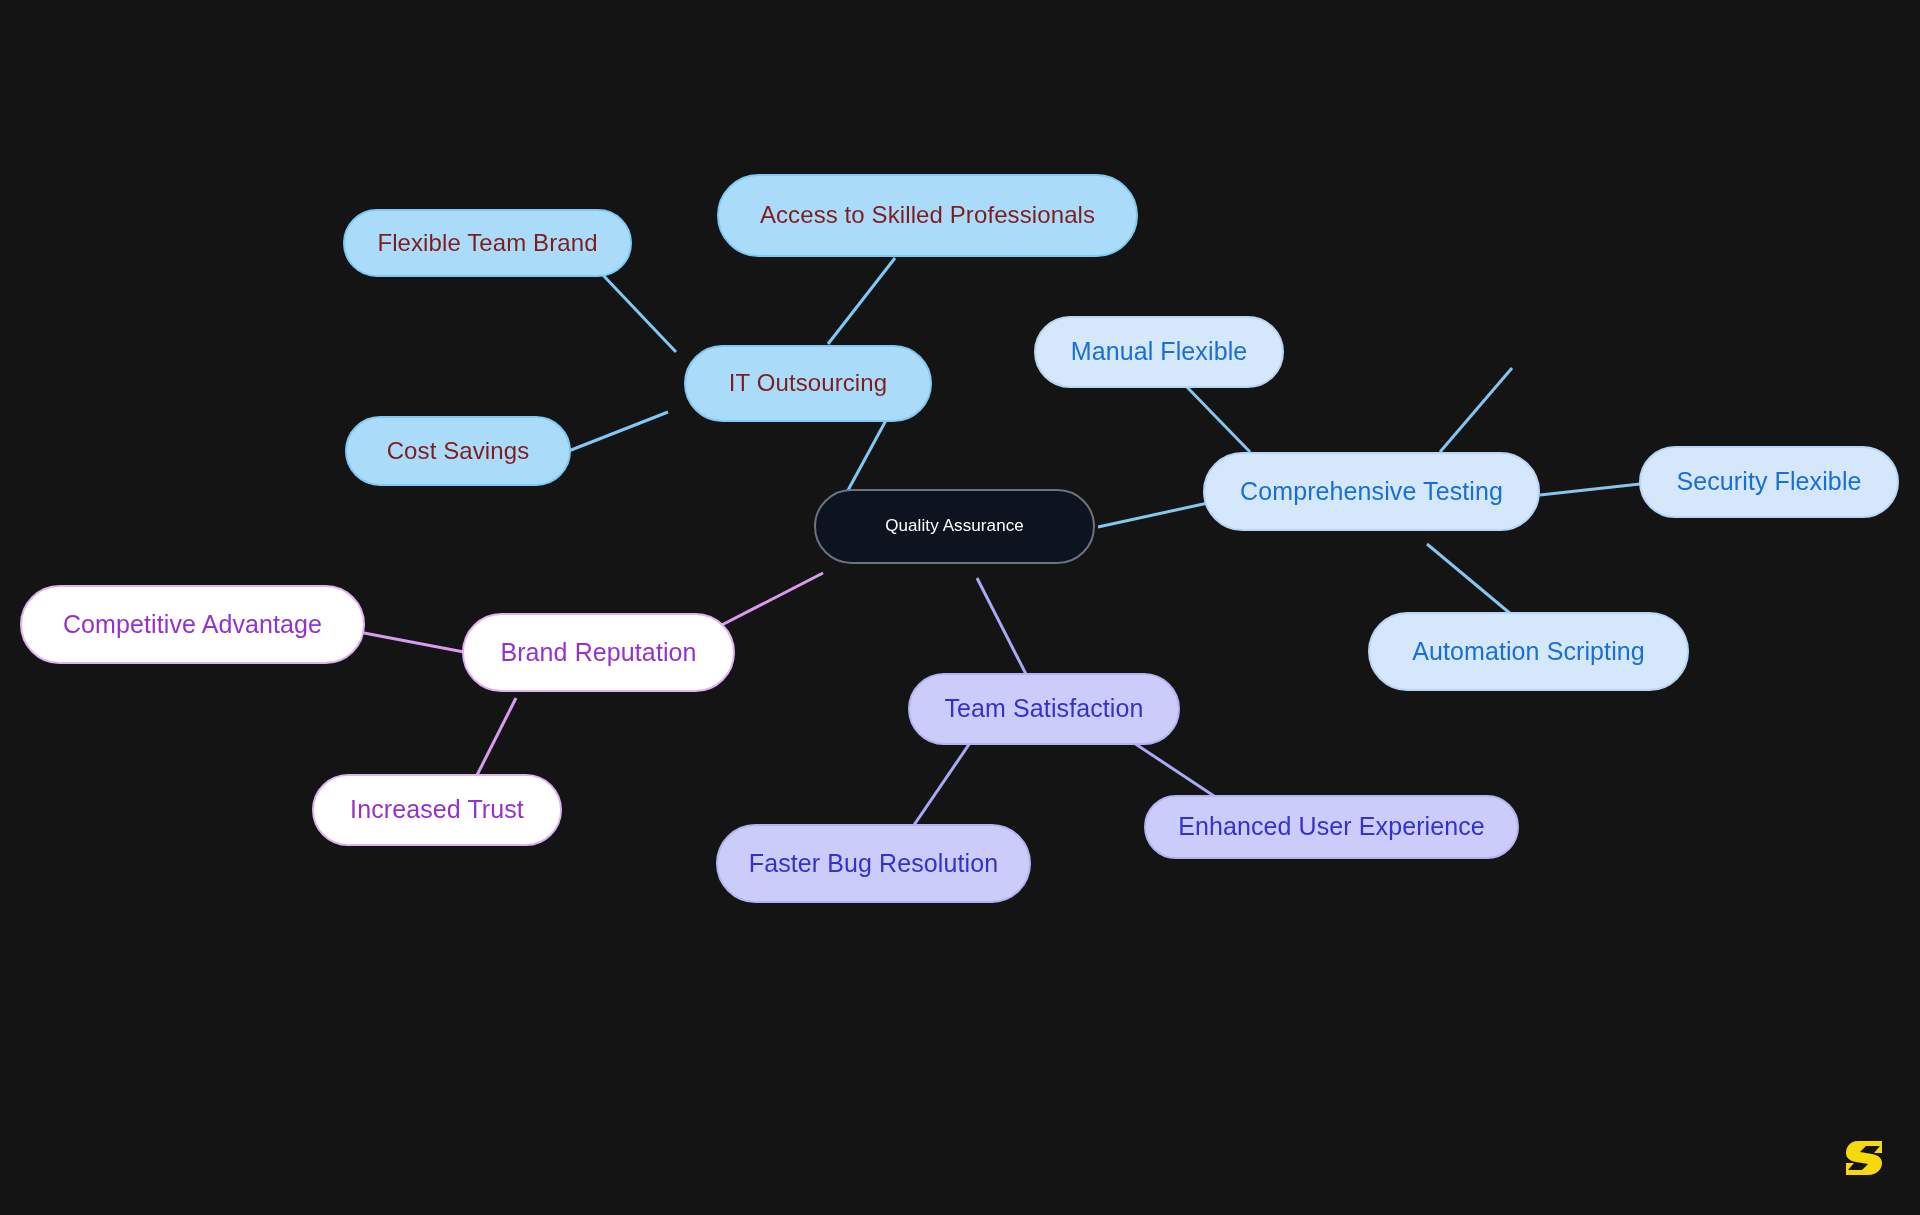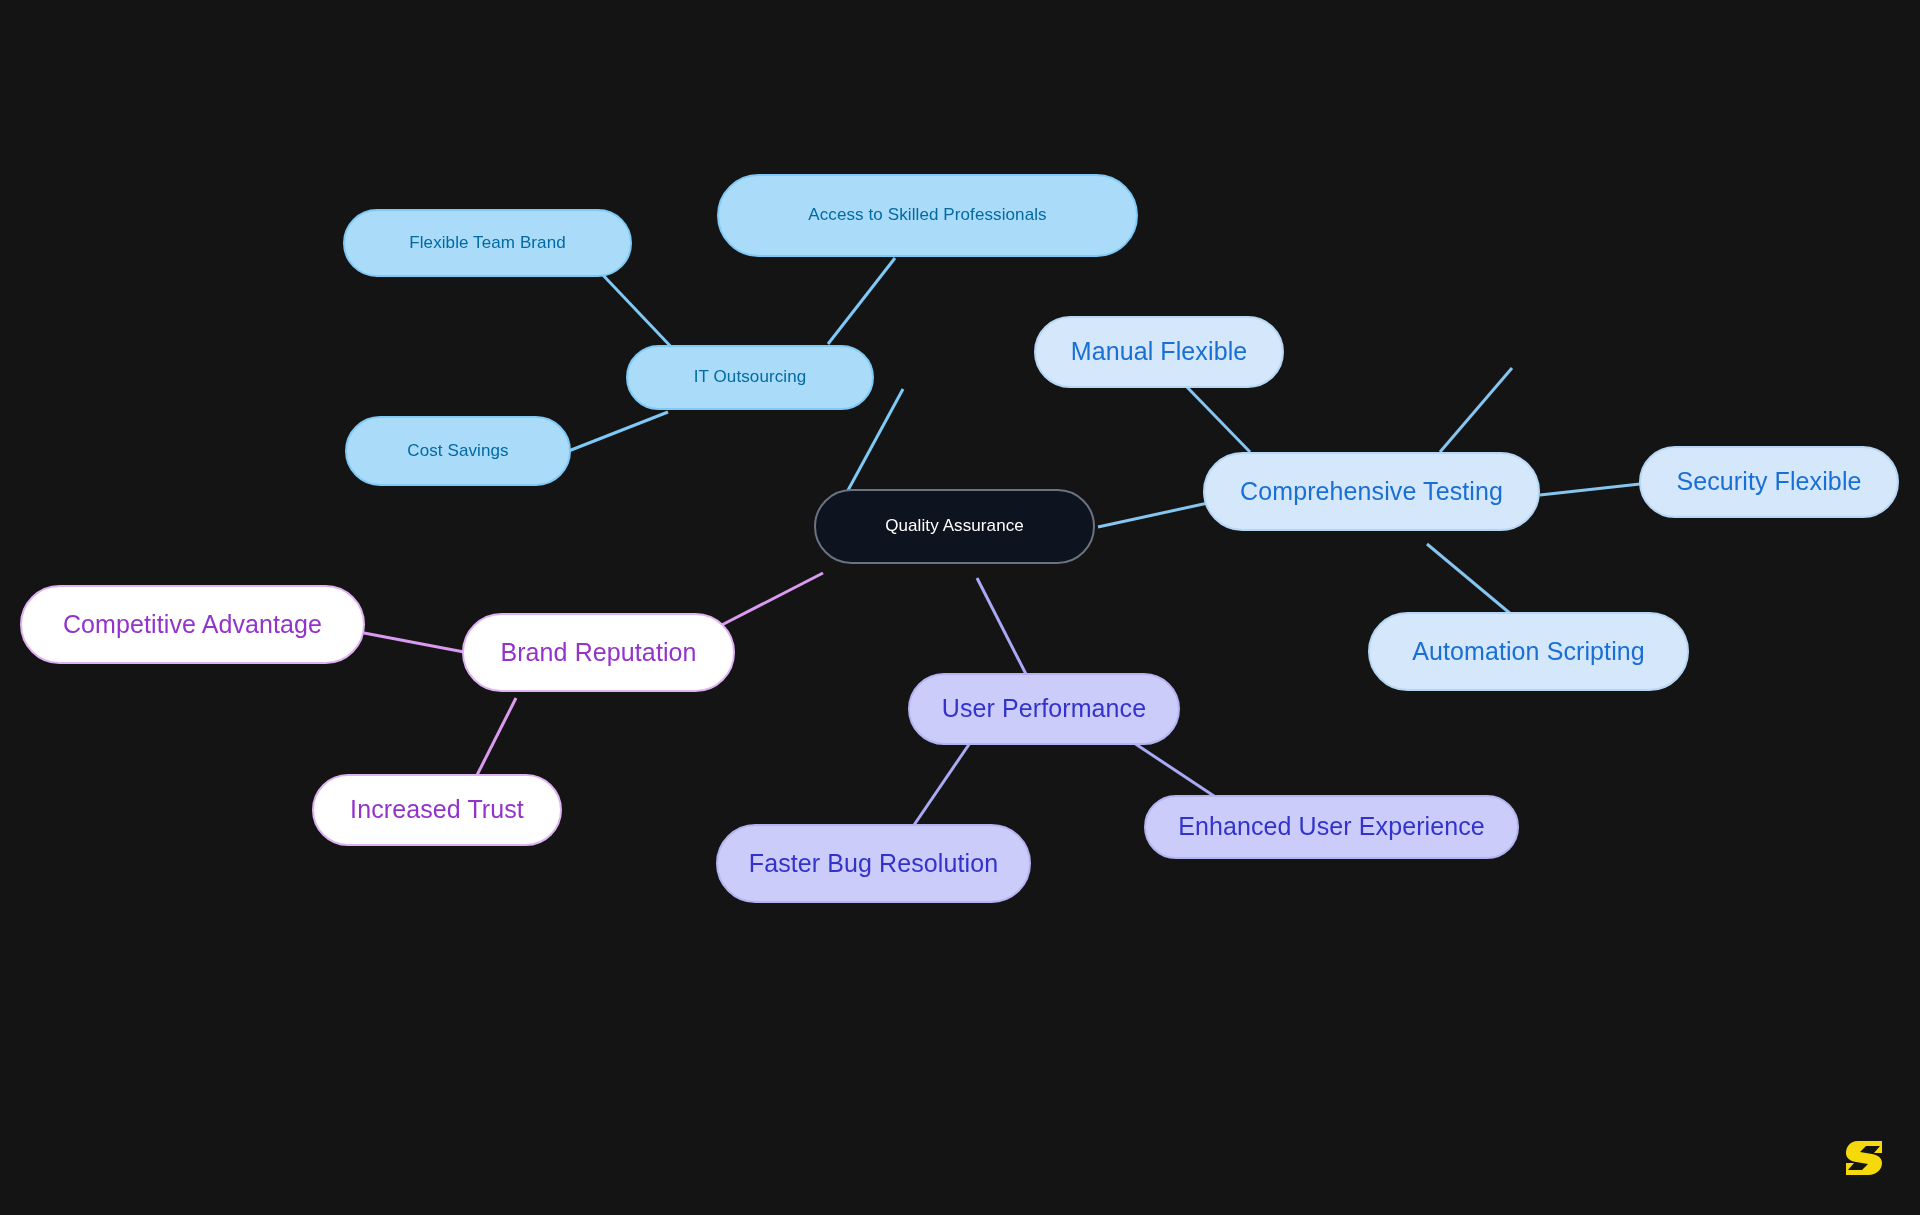--- a/index.html
+++ b/index.html
@@ -58,22 +58,22 @@
     border-color: #6b7280;
     color: #ffffff;
     font-size: 17px;
     z-index: 8;
   }
 
   
   .node.sky {
     background: #aadcfa;
     border-color: #7ec9f5;
-    color: #0369a1;
-    font-size: 17px;
+    color: #7f1d1d;
+    font-size: 24px;
   }
 
   
   .node.pale {
     background: #d4e7fb;
     border-color: #b6d6f5;
     color: #1a6fd4;
     font-size: 25px;
   }
 
@@ -138,21 +138,21 @@
 
     <line x1="972" y1="740" x2="912" y2="828" stroke="#a9a9f5" stroke-width="3"></line>
 
     <line x1="1122" y1="735" x2="1220" y2="800" stroke="#a9a9f5" stroke-width="3"></line>
   </svg>
 
   <div class="node root" style="left:814px; top:489px; width:281px; height:75px;">
     <span class="node-label">Quality Assurance</span>
   </div>
 
-  <div class="node sky" style="left:626px; top:345px; width:248px; height:65px;">
+  <div class="node sky" style="left:684px; top:345px; width:248px; height:77px;">
     <span class="node-label">IT Outsourcing</span>
   </div>
 
   <div class="node sky" style="left:343px; top:209px; width:289px; height:68px;">
     <span class="node-label">Flexible Team Brand</span>
   </div>
 
   <div class="node sky" style="left:717px; top:174px; width:421px; height:83px;">
     <span class="node-label">Access to Skilled Professionals</span>
   </div>
@@ -184,21 +184,21 @@
 
   <div class="node orchid" style="left:20px; top:585px; width:345px; height:79px;">
     <span class="node-label">Competitive Advantage</span>
   </div>
 
   <div class="node orchid" style="left:312px; top:774px; width:250px; height:72px;">
     <span class="node-label">Increased Trust</span>
   </div>
 
   <div class="node peri" style="left:908px; top:673px; width:272px; height:72px;">
-    <span class="node-label">User Performance</span>
+    <span class="node-label">Team Satisfaction</span>
   </div>
 
   <div class="node peri" style="left:716px; top:824px; width:315px; height:79px;">
     <span class="node-label">Faster Bug Resolution</span>
   </div>
 
   <div class="node peri" style="left:1144px; top:795px; width:375px; height:64px;">
     <span class="node-label">Enhanced User Experience</span>
   </div>
 

